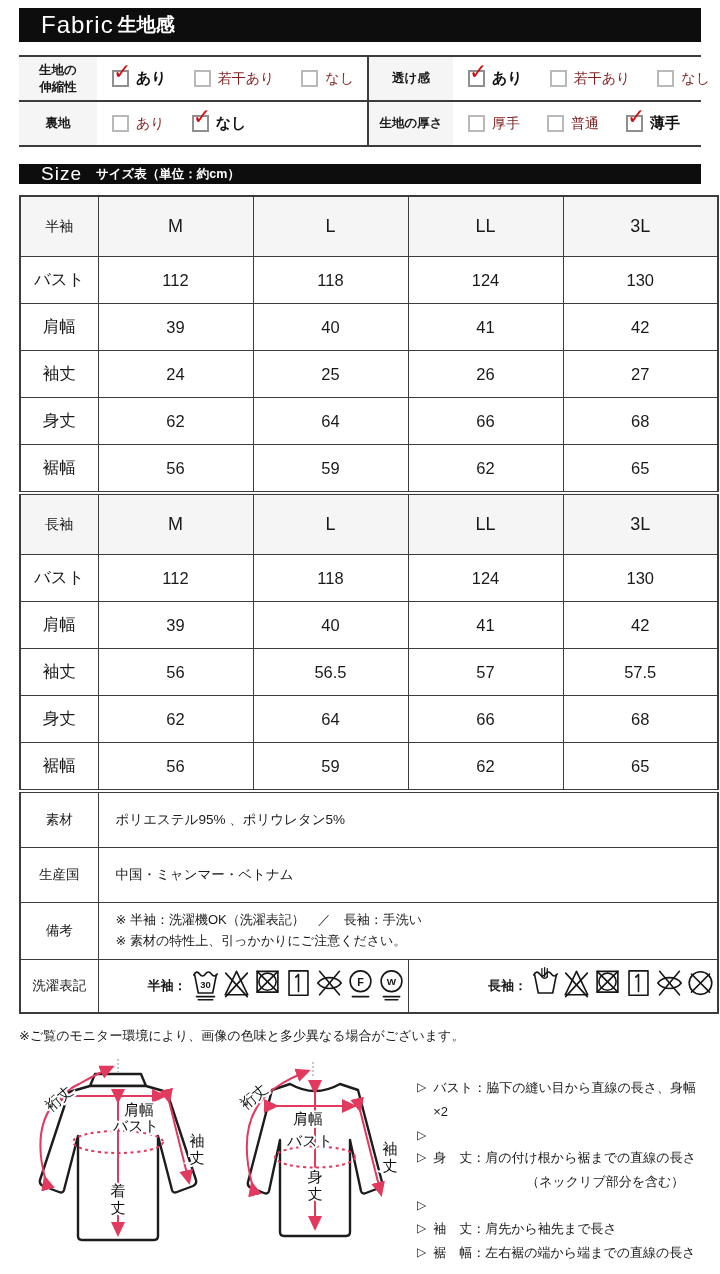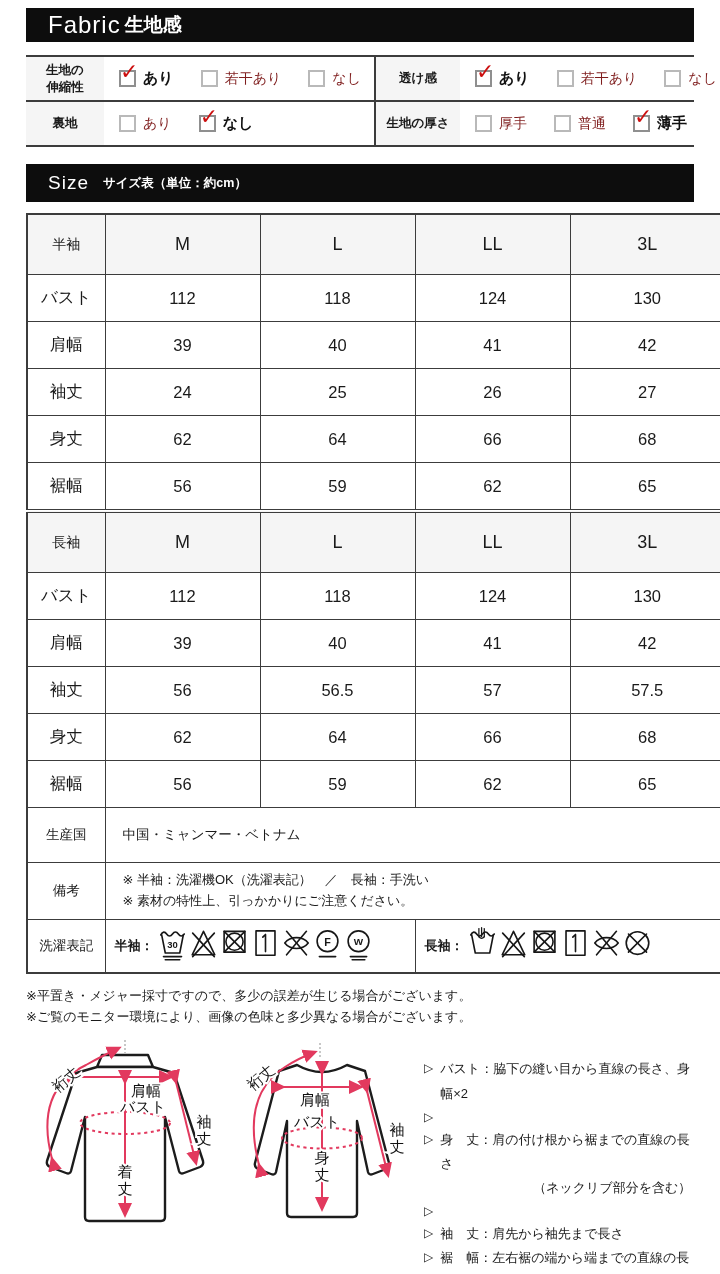--- a/index.html
+++ b/index.html
@@ -1,22 +1,22 @@
 <!DOCTYPE html>
 <html style="--check-red: #cc1010; --arrow: #e2395e; --bar: #0d0d0d; --hdrbg: #f5f5f5;"><head>
 <meta charset="utf-8">
 <style>
   :root{ --check-red:#cc1010; --arrow:#e2395e; --line:#3c3c3c; --bar:#0d0d0d; --hdrbg:#f5f5f5; }
   body{margin:0;background:#fff;}
-  .page{width:720px;height:1274px;box-sizing:border-box;padding:8px 26px 0;overflow:hidden;
+  .page{width:720px;height:1274px;box-sizing:border-box;padding:8px 19px 0;overflow:hidden;
         font-family:"Liberation Sans","DejaVu Sans",sans-serif;color:#1a1a1a;background:#fff;}
   
   .bar{background:var(--bar);color:#fff;display:flex;align-items:baseline;}
   .bar-fabric{height:34px;padding-left:22px;align-items:center;}
-  .bar-size{height:38px;padding-left:22px;margin-top:17px;align-items:center;}
+  .bar-size{height:20px;padding-left:22px;margin-top:17px;align-items:center;}
   .bar-en{font-size:24px;letter-spacing:1px;}
   .bar-size .bar-en{font-size:19px;}
   .bar-ja{font-size:19px;font-weight:bold;margin-left:4px;}
   .bar-size .bar-ja{font-size:12.5px;margin-left:14px;}
   
   .fabric-table{margin-top:13px;border-top:2px solid var(--line);border-bottom:2px solid var(--line);}
   .f-row{display:grid;grid-template-columns:78px 270px 86px 266px;height:43px;}
   .f-row + .f-row{border-top:2px solid var(--line);}
   .f-label{background:var(--hdrbg);display:flex;flex-direction:column;align-items:center;justify-content:center;
            font-size:12.5px;font-weight:bold;line-height:1.3;}
@@ -32,21 +32,21 @@
   .size-table{width:700px;margin-top:11px;border-collapse:collapse;table-layout:fixed;border:2px solid var(--line);}
   .size-table td{border:1px solid var(--line);text-align:center;vertical-align:middle;}
   tr.head td{height:57px;background:var(--hdrbg);font-size:18px;}
   tr.head td.rowlabel{font-size:14px;}
   tr.data td{height:44px;font-size:16.5px;}
   td.rowlabel{font-size:13.5px;font-family:Liberation Serif, serif;}
   tr.sep td{border-top:4px double var(--line);}
   tr.info td.val{text-align:left;padding-left:17px;font-size:13.5px;height:52px;}
   tr.note td.val{font-size:13px;line-height:1.6;padding:7px 0 7px 17px;height:auto;}
   tr.care td{height:50px;}
-  tr.care td.careCell{text-align:left;padding-left:9px;white-space:nowrap;}
+  tr.care td.careCell{text-align:right;padding-left:9px;white-space:nowrap;}
   .care-name{font-size:13px;font-weight:bold;margin-right:3px;vertical-align:middle;}
   .cicon{display:inline-block;vertical-align:middle;margin:0 1px;}
   .cicon svg text{fill:#171717;stroke:none;font-weight:bold;}
   
   .notes{margin-top:11px;font-size:13px;line-height:1.65;}
   
   .bottom{display:flex;margin-top:8px;}
   .shirts{display:flex;width:398px;flex:none;}
   .legend{flex:1;padding-top:22px;font-size:13px;}
   .leg-row{display:flex;line-height:1.85;}
@@ -241,20 +241,24 @@
           <td class="num">66</td>
           <td class="num">68</td>
         </tr>
         <tr class="data">
           <td class="rowlabel">裾幅</td>
           <td class="num">56</td>
           <td class="num">59</td>
           <td class="num">62</td>
           <td class="num">65</td>
         </tr>
+        <tr class="info sep">
+          <td class="rowlabel">素材</td>
+          <td class="val" colspan="4">ポリエステル95% 、ポリウレタン5%</td>
+        </tr>
         <tr class="info">
           <td class="rowlabel">生産国</td>
           <td class="val" colspan="4">中国・ミャンマー・ベトナム</td>
         </tr>
         <tr class="info note">
           <td class="rowlabel">備考</td>
           <td class="val" colspan="4">
             <div>※ 半袖：洗濯機OK（洗濯表記）　／　長袖：手洗い</div>
             <div>※ 素材の特性上、引っかかりにご注意ください。</div>
           </td>
@@ -321,21 +325,20 @@
               </svg></span><span class="cicon"><svg class="ci" width="29" height="37" viewBox="0 0 32 41" fill="none" stroke="#171717" stroke-width="1.8" stroke-linecap="round" stroke-linejoin="round">
                 <circle cx="16" cy="20" r="12.5"></circle>
                 <path d="M6,10 L26,30"></path>
                 <path d="M26,10 L6,30"></path>
               </svg></span></td>
         </tr>
       </tbody>
   </table>
 
   <div class="notes">
-    <div>※平置き・メジャー採寸ですので、多少の誤差が生じる場合がございます。</div>
     <div>※ご覧のモニター環境により、画像の色味と多少異なる場合がございます。</div>
   </div>
 
   <div class="bottom">
     <div class="shirts">
 
       <svg width="199" height="212" viewBox="0 0 199 212">
         <defs>
           <marker id="ahL" markerWidth="9" markerHeight="9" refX="6" refY="4.5" orient="auto">
             <path class="ah" d="M0,1 L7.5,4.5 L0,8 Z"></path>

